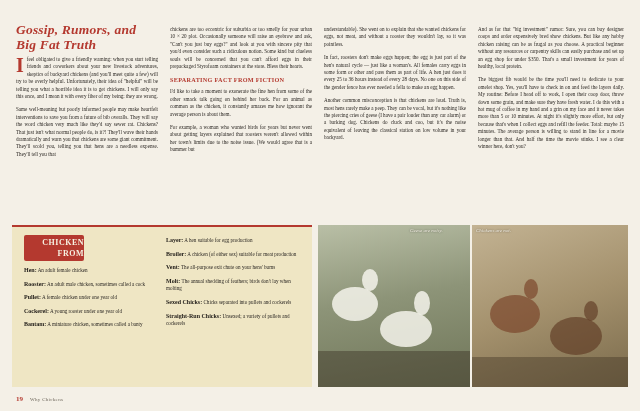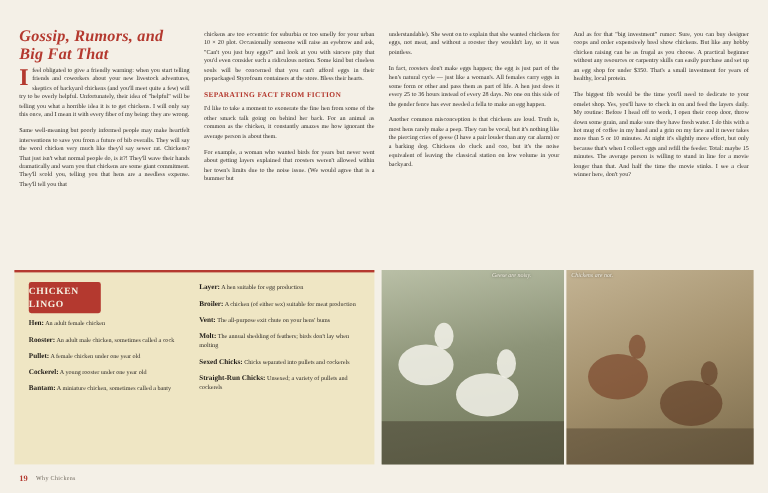--- a/index.html
+++ b/index.html
@@ -86,21 +86,21 @@
     top: 8px;
     width: 60px;
     height: 26px;
     background: #b4392f;
     border-radius: 2px;
     color: #f6f1e2;
     font-family: "Liberation Serif", serif;
     font-weight: bold;
     font-size: 8px;
     line-height: 11px;
-    text-align: left;
+    text-align: right;
     padding-top: 2px;
     box-sizing: border-box;
     letter-spacing: .5px;
   }
   .lingo-badge span { display: block; }
   .lingo-col {
     position: absolute;
     top: 40px;
     font-family: "Liberation Serif", serif;
     font-size: 5.1px;
@@ -174,21 +174,21 @@
     font-size: 5px;
     color: #6e675c;
     letter-spacing: .3px;
   }
 </style>
 </head>
 <body>
 
 <div class="page">
 
-  <div class="title">Gossip, Rumors, and Big Fat That</div>
+  <div class="title">Gossip, Rumors, and Big Fat Truth</div>
 
   <div class="col" id="c1">
     <p>
       <span class="dropcap">I</span>
       <span>feel obligated to give a friendly warning: when you start telling friends and coworkers about your new livestock adventures, skeptics of backyard chickens (and you'll meet quite a few) will try to be overly helpful. Unfortunately, their idea of "helpful" will be telling you what a horrible idea it is to get chickens. I will only say this once, and I mean it with every fiber of my being: they are wrong.</span>
     </p>
     <p>Same well-meaning but poorly informed people may make heartfelt interventions to save you from a future of bib overalls. They will say the word chicken very much like they'd say sewer rat. Chickens? That just isn't what normal people do, is it?! They'll wave their hands dramatically and warn you that chickens are some giant commitment. They'll scold you, telling you that hens are a needless expense. They'll tell you that</p>
   </div>
 
   <div class="col" id="c2">
@@ -205,21 +205,21 @@
   </div>
 
   <div class="col" id="c4">
     <p>And as for that "big investment" rumor: Sure, you can buy designer coops and order expensively bred show chickens. But like any hobby chicken raising can be as frugal as you choose. A practical beginner without any resources or carpentry skills can easily purchase and set up an egg shop for under $350. That's a small investment for years of healthy, local protein.</p>
     <p>The biggest fib would be the time you'll need to dedicate to your omelet shop. Yes, you'll have to check in on and feed the layers daily. My routine: Before I head off to work, I open their coop door, throw down some grain, and make sure they have fresh water. I do this with a hot mug of coffee in my hand and a grin on my face and it never takes more than 5 or 10 minutes. At night it's slightly more effort, but only because that's when I collect eggs and refill the feeder. Total: maybe 15 minutes. The average person is willing to stand in line for a movie longer than that. And half the time the movie stinks. I see a clear winner here, don't you?</p>
   </div>
 
   <div class="lingo">
     <div class="lingo-badge">
       <span>CHICKEN</span>
-      <span>LINGO</span>
+      <span>FROM</span>
     </div>
 
     <div class="lingo-col left">
       <p>
         <span class="term">Hen:</span>
         <span>An adult female chicken</span>
       </p>
       <p>
         <span class="term">Rooster:</span>
         <span>An adult male chicken, sometimes called a cock</span>

